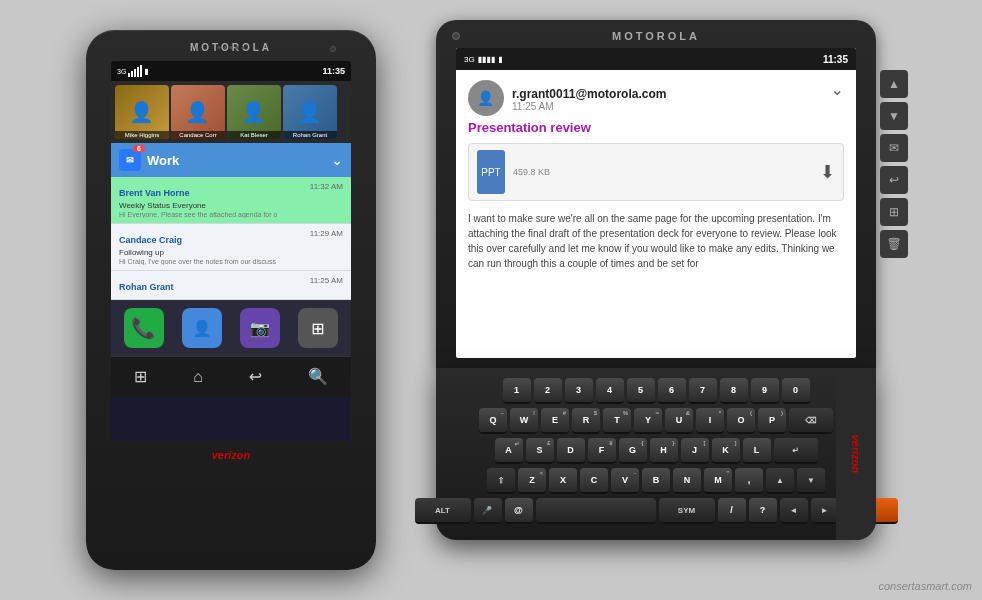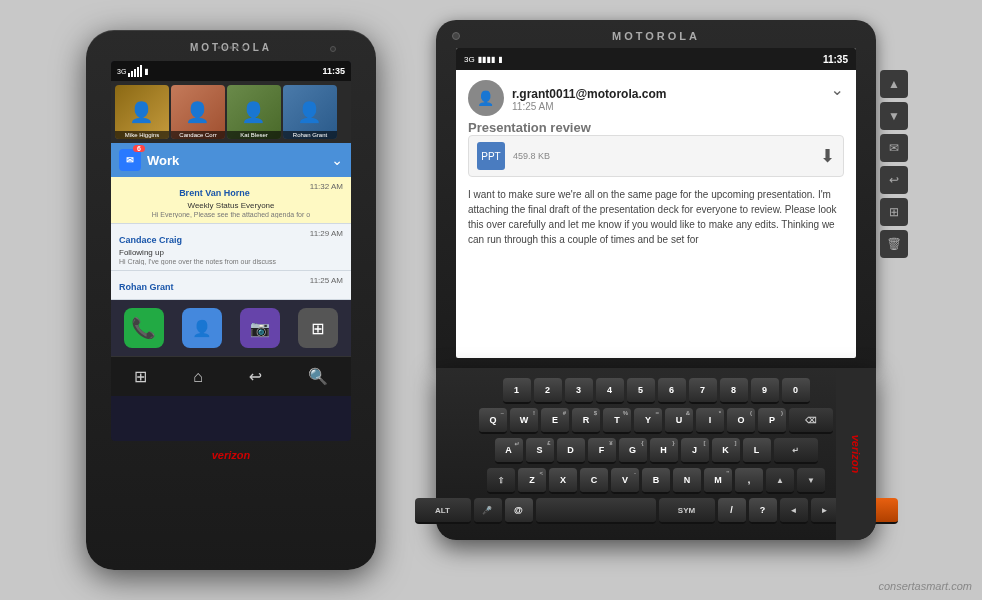--- a/index.html
+++ b/index.html
@@ -198,22 +198,21 @@
       color: #fff;
       font-size: 14px;
     }
 
     .email-item {
       border-bottom: 1px solid #d0d8e0;
       padding: 5px 8px;
       background: #f0f4f8;
     }
     .email-item.highlighted {
-      background: #fef9c3;
-      text-align: center;
+      background: #86efac;
     }
     .email-sender {
       font-size: 9px;
       font-weight: bold;
       color: #1a56aa;
     }
     .email-time {
       font-size: 8px;
       color: #666;
       float: right;
@@ -374,36 +373,37 @@
     }
     .email-to-line {
       font-size: 10px;
       color: #888;
       margin-bottom: 6px;
       padding-left: 44px;
     }
     .email-subject-line {
       font-size: 13px;
       font-weight: bold;
-      color: #737373;
+      color: #a21caf;
+      margin-bottom: 8px;
       padding-left: 0;
     }
     .attachment-box {
       display: flex;
       align-items: center;
       gap: 8px;
       background: #f5f5f5;
       border: 1px solid #ddd;
       border-radius: 4px;
       padding: 6px 8px;
       margin-bottom: 10px;
     }
     .attachment-icon {
       width: 28px;
-      height: 28px;
+      height: 44px;
       background: #4a7cc0;
       border-radius: 3px;
       display: flex;
       align-items: center;
       justify-content: center;
       color: #fff;
       font-size: 10px;
     }
     .attachment-info {
       flex: 1;

